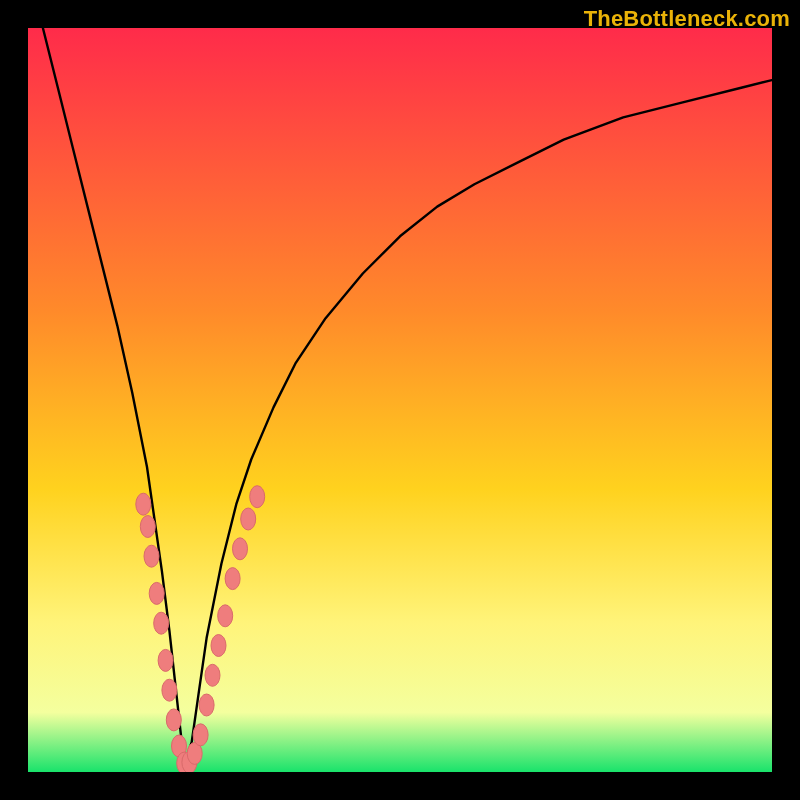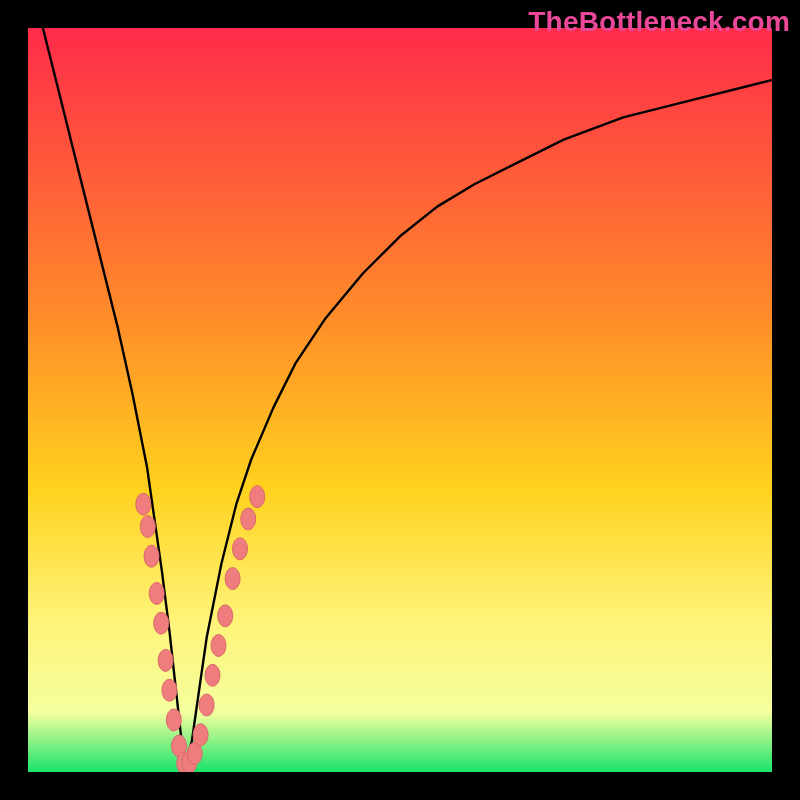--- a/index.html
+++ b/index.html
@@ -29,22 +29,22 @@
     position: absolute;
     left: 0;
     top: 0;
     width: 744px;
     height: 744px;
   }
   .watermark {
     position: absolute;
     top: 6px;
     right: 10px;
-    color: #ec4899;
-    font-size: 28px;
+    color: #eab308;
+    font-size: 22px;
     font-weight: 600;
     letter-spacing: 0.2px;
   }
 </style>
 </head>
 <body>
 
 <div class="stage">
   <div class="plot-outer">
     <svg class="plot" viewBox="0 0 744 744" preserveAspectRatio="none">

